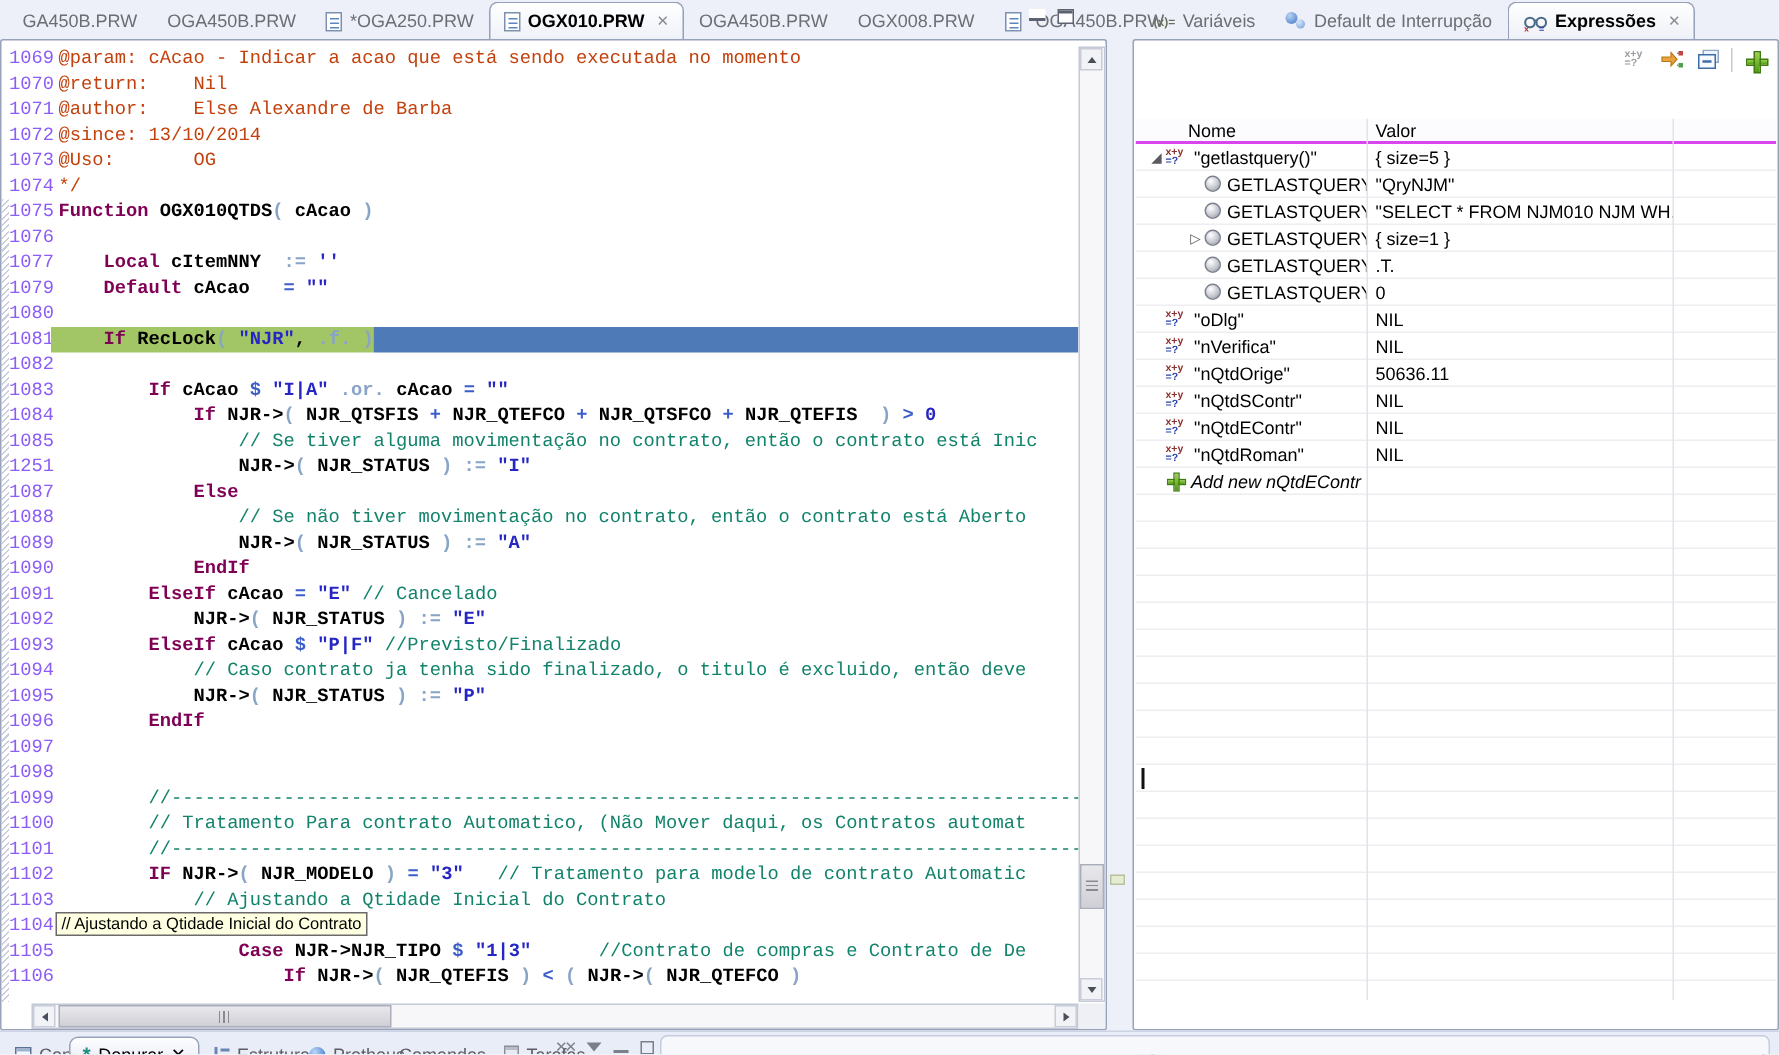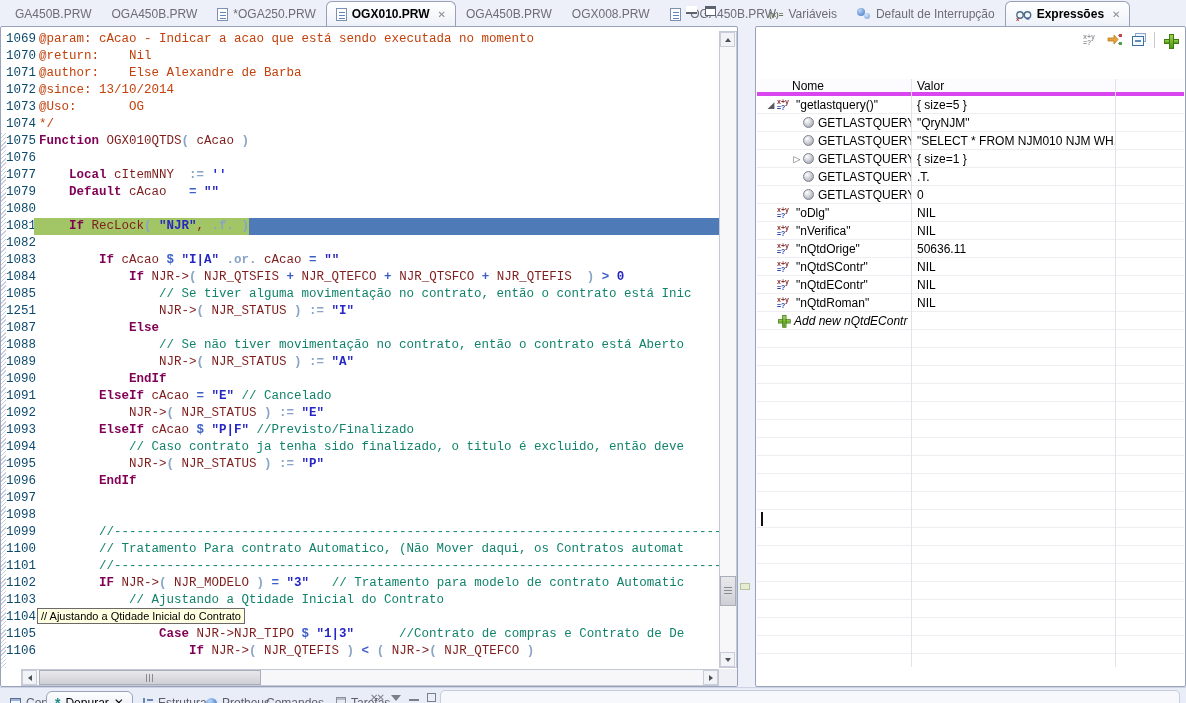--- a/index.html
+++ b/index.html
@@ -24,26 +24,26 @@
   .wbtn.max::before{content:"";position:absolute;left:0;top:0;right:0;height:2px;background:#5c6270}
 
   
   #editor-panel{position:absolute;left:0;top:0;width:738px;height:687px}
   #editor-body{position:absolute;left:0;top:26px;right:0;bottom:0;background:#fff;border:1px solid #98a2ba;border-radius:2px;overflow:hidden}
   #quickdiff{position:absolute;left:0;top:106px;width:5px;bottom:18px;
      background:repeating-linear-gradient(135deg,#c9ccda 0 1px,transparent 1px 3px)}
   #code{position:absolute;left:0;top:4px;right:18px;bottom:18px;overflow:hidden;
         font-family:"Liberation Mono","DejaVu Sans Mono",monospace;font-size:12.5px}
   .cline{height:17px;line-height:17px;display:flex;white-space:pre}
-  .lnum{width:33px;padding-left:5px;color:#0c4a6e;flex:none;font-weight:normal}
+  .lnum{width:33px;padding-left:5px;color:#8b5cf6;flex:none;font-weight:normal}
   .ltext{padding-left:5px}
   .cline.dbg .ltext{background:#a2c666}
   .cline.dbg .tail{flex:1;background:#4e7bb8}
   .tk-k{color:#7f0055;font-weight:bold}
-  .tk-id{color:#7f1d1d;font-weight:normal}
+  .tk-id{color:#000000;font-weight:bold}
   .tk-p{color:#88a4c6;font-weight:bold}
   .tk-o{color:#3c5ec9;font-weight:bold}
   .tk-s{color:#2626c4;font-weight:bold}
   .tk-cb{color:#c2410c}
   .tk-cl{color:#12836b}
   #tooltip{position:absolute;left:36px;top:581px;height:16px;line-height:14px;background:#ffffe1;
      border:1px solid #6a6a6a;padding:0 3px;font-size:11px;white-space:nowrap;z-index:5}
 
   
   .sb{background:#f7f7fa;border:1px solid #c4c9d6;position:absolute}
@@ -66,21 +66,21 @@
   #rp-body{position:absolute;left:0;top:26px;right:0;bottom:0;background:#fff;border:1px solid #98a2ba;border-radius:2px}
   #rp-toolbar{position:absolute;top:3px;right:6px;display:flex;align-items:center;gap:7px;height:20px}
   .tico{display:flex;align-items:center;justify-content:center;width:17px;height:16px}
   .tsep{width:1px;height:16px;background:#c9c9d2}
   .watch-glyph{display:inline-block;width:15px;line-height:6px;text-align:left;font-size:7px;font-weight:bold;font-family:"Liberation Sans",sans-serif}
   .watch-glyph .w1{color:#8a3030;display:block}
   .watch-glyph .w2{color:#2743a8;display:block}
   .watch-glyph.gray .w1,.watch-glyph.gray .w2{color:#9a9aa2}
 
   #rp-table{position:absolute;left:1px;top:52px;right:1px;bottom:19px;overflow:hidden;background:#fff}
-  .thead{height:17px;display:flex;border-bottom:4px solid #d946ef;background:#fcfcfe;align-items:center}
+  .thead{height:17px;display:flex;border-bottom:2px solid #d946ef;background:#fcfcfe;align-items:center}
   .thead .hc{height:100%;display:flex;align-items:center}
   .c-name{width:154px;padding-left:35px}
   .c-val{width:204px;padding-left:6px}
   .trow{height:18px;display:flex;align-items:center;border-bottom:1px solid #ededf2}
   .trow .nm{width:154px;display:flex;align-items:center;overflow:hidden;white-space:nowrap;height:100%}
   .trow .vl{width:204px;padding-left:6px;overflow:hidden;white-space:nowrap}
   .expander{width:12px;flex:none;font-size:9px;color:#5a5a60;text-align:center;line-height:18px}
   .row-icon{flex:none;margin-right:4px}
   .circle-icon{width:11px;height:11px;border-radius:50%;border:1px solid #7d828e;
      background:radial-gradient(circle at 35% 30%,#ffffff,#c6c9d0 55%,#8f939c)}

